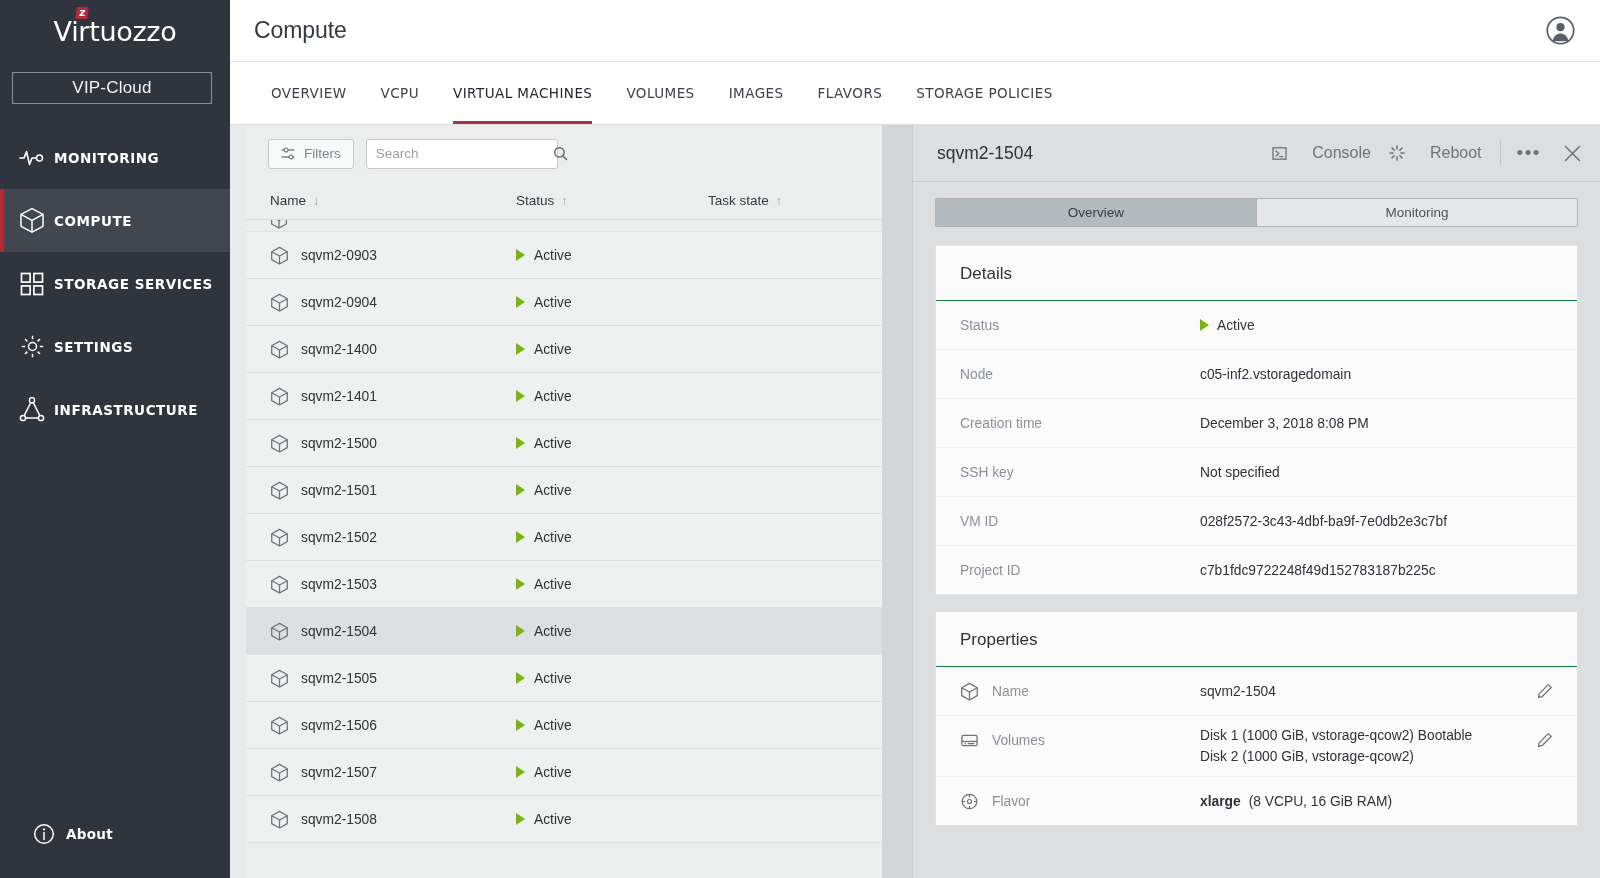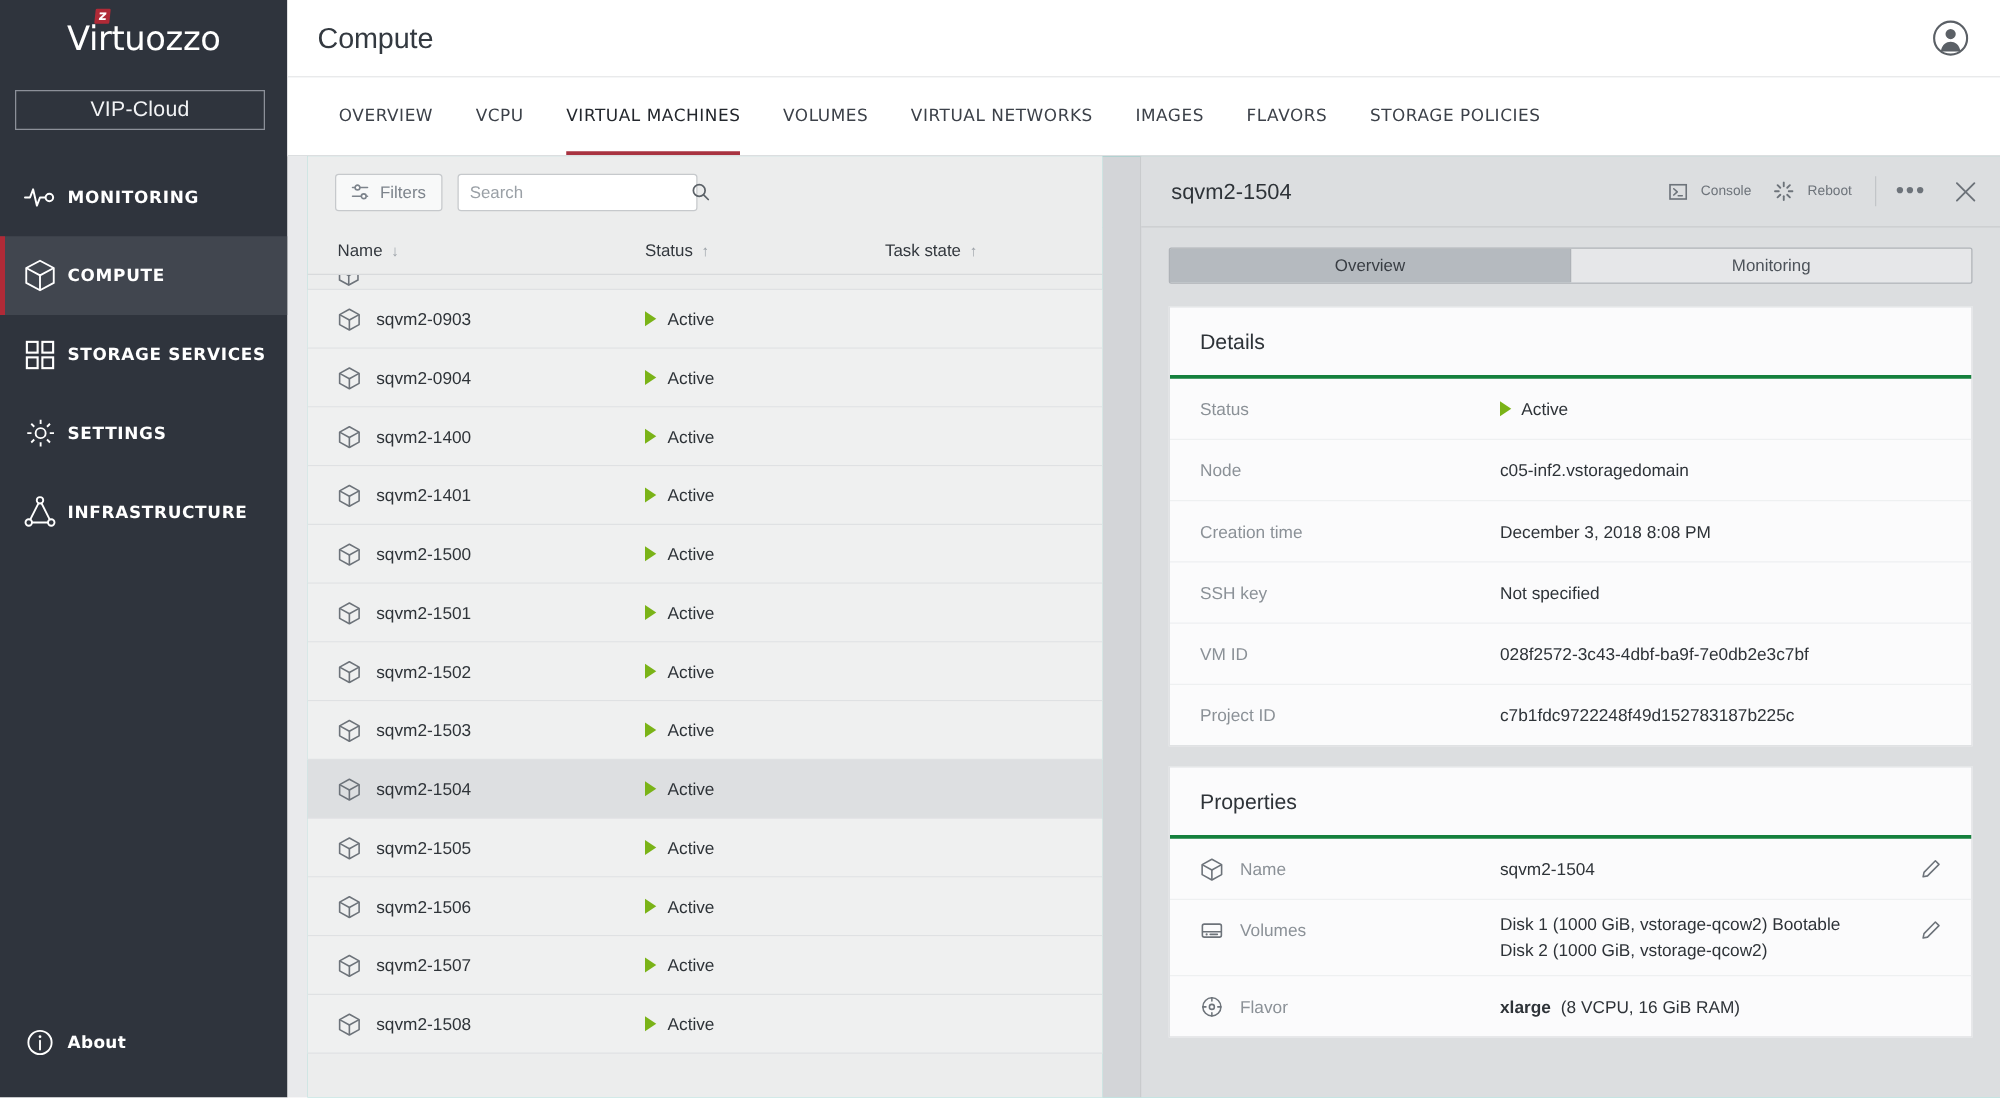--- a/index.html
+++ b/index.html
@@ -43,21 +43,21 @@
   }
   .nav-item.active { background: #41464f; }
   .nav-item.active::before {
     content: ""; position: absolute; left: 0; top: 0; bottom: 0; width: 4px; background: #b02a37;
   }
   .nav-icon { width: 44px; display: flex; align-items: center; justify-content: center; flex: 0 0 44px; }
   .nav-label {
     font-size: 13.5px; font-weight: 700; letter-spacing: 0.55px;
     color: #ffffff; font-family: "DejaVu Sans", sans-serif;
   }
-  .nav-bottom { margin-top: auto; margin-bottom: 22px; }
+  .nav-bottom { margin-top: auto; margin-bottom: 22px; padding-left: 12px; }
   .nav-bottom .nav-item { height: 44px; }
   .nav-bottom .nav-label { font-weight: 700; letter-spacing: 0.3px; font-size: 13.5px; }
 
   
   .main { flex: 1; height: 878px; display: flex; flex-direction: column; background: #e9eaec; position: relative; min-width:0; }
   .topbar {
     height: 62px; background: #ffffff; border-bottom: 1px solid #e2e3e5;
     display: flex; align-items: center; padding: 0 24px; flex: 0 0 62px;
   }
   .page-title { font-size: 23px; color: #333940; font-weight: 400; letter-spacing: -0.1px; }
@@ -147,39 +147,39 @@
     flex: 1; min-width: 0; background: #dcdee0; display: flex; flex-direction: column;
     border-left: 1px solid #c9cbcd;
   }
   .detailhead {
     height: 57px; flex: 0 0 57px; display: flex; align-items: center;
     padding: 0 18px 0 24px; border-bottom: 1px solid #c9cbcd; background: #dcdee0;
   }
   .detail-title { font-size: 17.5px; color: #2e3338; font-weight: 400; }
   .detailhead-spacer { flex: 1; }
   .head-action {
-    display: flex; align-items: center; gap: 11px; cursor: pointer;
-    font-size: 11px; color: #6d737a; margin-left: 18px;
+    display: flex; align-items: center; gap: 25px; cursor: pointer;
+    font-size: 16px; color: #6d737a; margin-left: 18px;
   }
   .head-sep { width: 1px; height: 24px; background: #c2c5c8; margin-left: 18px; }
   .dots-btn { margin-left: 16px; color: #6d737a; font-size: 19px; cursor: pointer; letter-spacing: 1.5px; line-height: 10px; }
   .close-btn { margin-left: 22px; color: #6d737a; cursor: pointer; display:flex; }
 
   .seg-wrap { padding: 16px 22px 0 22px; }
   .segmented { display: flex; height: 29px; border: 1px solid #aeb2b7; border-radius: 2px; overflow: hidden; }
   .seg {
     flex: 1; display: flex; align-items: center; justify-content: center;
     font-size: 13.5px; color: #4d535a; background: #e6e7e9; cursor: pointer;
   }
   .seg.active { background: #b5babf; color: #383d43; }
   .seg + .seg { border-left: 1px solid #aeb2b7; }
 
   .cards { flex: 1; overflow: hidden; padding: 18px 22px 0 22px; }
   .card { background: #fbfbfc; border: 1px solid #e0e2e4; margin-bottom: 16px; }
-  .card-title { font-size: 17px; color: #2e3338; padding: 18px 24px 16px 24px; border-bottom: 3px solid #15803d; }
+  .card-title { font-size: 17px; color: #2e3338; padding: 18px 24px 16px 24px; border-bottom: 1px solid #15803d; }
   .kv { display: flex; align-items: flex-start; padding: 0 24px; min-height: 48px; border-bottom: 1px solid #eef0f1; }
   .kv:last-child { border-bottom: none; }
   .kv-key {
     width: 240px; flex: 0 0 240px; font-size: 13.8px; color: #8b9197;
     display: flex; align-items: center; gap: 13px; min-height: 48px;
   }
   .kv-val {
     flex: 1; font-size: 13.8px; color: #2e3338; display: flex; align-items: center;
     min-height: 48px; gap: 8px;
   }
@@ -288,21 +288,20 @@
           <path d="M6.6 25.2 C7.6 19.6 11 17.4 14.5 17.4 C18 17.4 21.4 19.6 22.4 25.2 Z" fill="#5b6066"></path>
         </svg>
       </div>
     </div>
 
     <div class="tabsbar">
       <div class="tab">OVERVIEW</div>
       <div class="tab">VCPU</div>
       <div class="tab active">VIRTUAL MACHINES</div>
       <div class="tab">VOLUMES</div>
-      <div class="tab">VIRTUAL NETWORKS</div>
       <div class="tab">IMAGES</div>
       <div class="tab">FLAVORS</div>
       <div class="tab">STORAGE POLICIES</div>
     </div>
 
     <div class="content">
 
       <div class="listpane">
         <div class="listtools">
           <div class="filters-btn">

